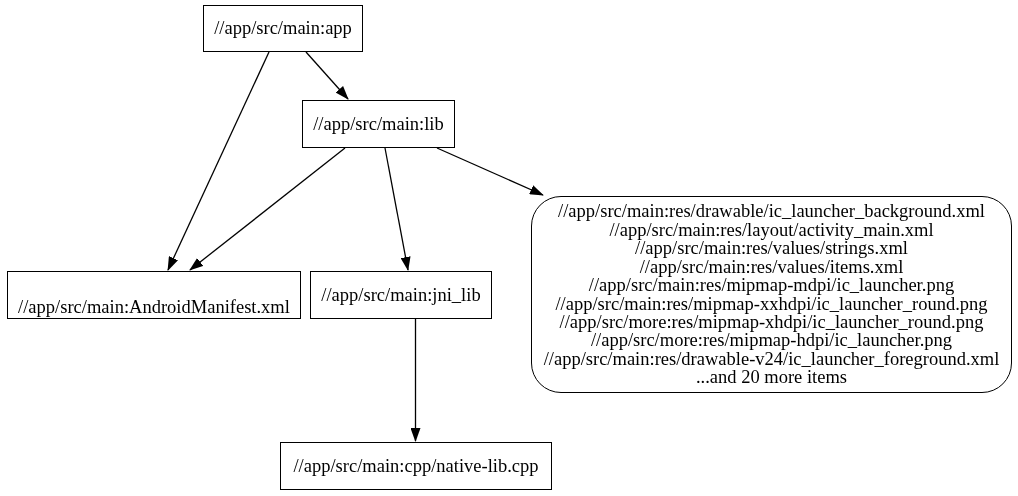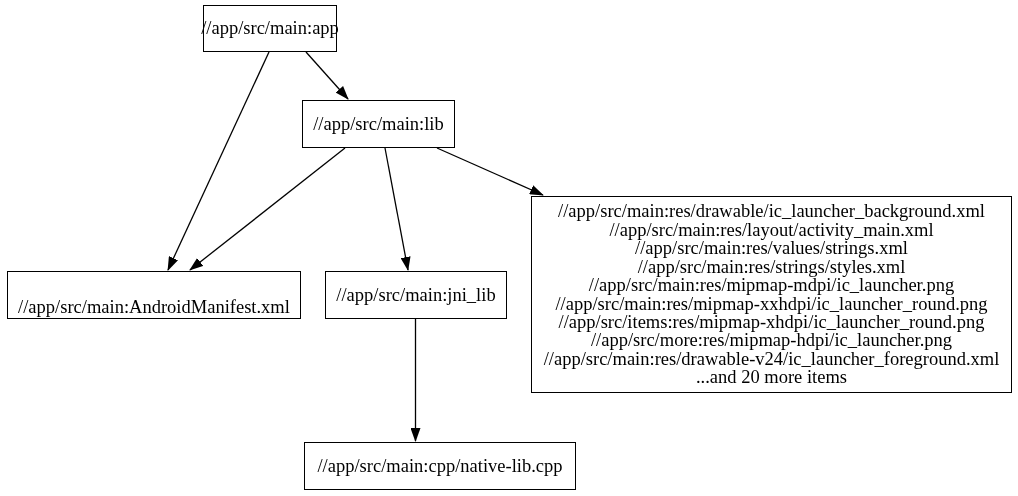--- a/index.html
+++ b/index.html
@@ -31,31 +31,32 @@
     display: flex;
     align-items: center;
     justify-content: center;
     font-size: 18.5px;
     white-space: nowrap;
     text-align: center;
   }
   .node.multiline {
     flex-direction: column;
     line-height: 18.4px;
+    border-radius: 30px;
   }
   .node.multiline .line {
     white-space: nowrap;
   }
   
-  #node-app            { left: 203px; top: 5px;   width: 134px; height: 47px; }
+  #node-app            { left: 203px; top: 5px;   width: 160px; height: 47px; }
   #node-lib            { left: 302px; top: 100px; width: 153px; height: 48px; justify-content: center; }
   #node-manifest       { left: 7px;   top: 271px; width: 294px; height: 48px; align-items: flex-end; }
-  #node-jni-lib        { left: 325px; top: 271px; width: 182px; height: 48px; }
+  #node-jni-lib        { left: 310px; top: 271px; width: 182px; height: 48px; }
   #node-res-files      { left: 531px; top: 196px; width: 481px; height: 197px; }
-  #node-native-lib-cpp { left: 280px; top: 442px; width: 272px; height: 48px; margin-left: 24px; }
+  #node-native-lib-cpp { left: 280px; top: 442px; width: 272px; height: 48px; }
 </style>
 </head>
 <body>
 
 <div id="canvas">
 
   <svg id="edges" viewBox="0 0 1018 496" xmlns="http://www.w3.org/2000/svg">
     <defs>
       <marker id="arrow" viewBox="0 0 14 10" markerWidth="14" markerHeight="10" refX="13" refY="5" orient="auto" markerUnits="userSpaceOnUse">
         <path d="M0,0 L14,5 L0,10 z" fill="#000000"></path>
@@ -82,24 +83,24 @@
   </div>
 
   <div class="node" id="node-jni-lib">
     <span>//app/src/main:jni_lib</span>
   </div>
 
   <div class="node multiline" id="node-res-files">
     <div class="line">//app/src/main:res/drawable/ic_launcher_background.xml</div>
     <div class="line">//app/src/main:res/layout/activity_main.xml</div>
     <div class="line">//app/src/main:res/values/strings.xml</div>
-    <div class="line">//app/src/main:res/strings/styles.xml</div>
+    <div class="line">//app/src/main:res/values/items.xml</div>
     <div class="line">//app/src/main:res/mipmap-mdpi/ic_launcher.png</div>
     <div class="line">//app/src/main:res/mipmap-xxhdpi/ic_launcher_round.png</div>
-    <div class="line">//app/src/items:res/mipmap-xhdpi/ic_launcher_round.png</div>
+    <div class="line">//app/src/more:res/mipmap-xhdpi/ic_launcher_round.png</div>
     <div class="line">//app/src/more:res/mipmap-hdpi/ic_launcher.png</div>
     <div class="line">//app/src/main:res/drawable-v24/ic_launcher_foreground.xml</div>
     <div class="line">...and 20 more items</div>
   </div>
 
   <div class="node" id="node-native-lib-cpp">
     <span>//app/src/main:cpp/native-lib.cpp</span>
   </div>
 
 </div>

